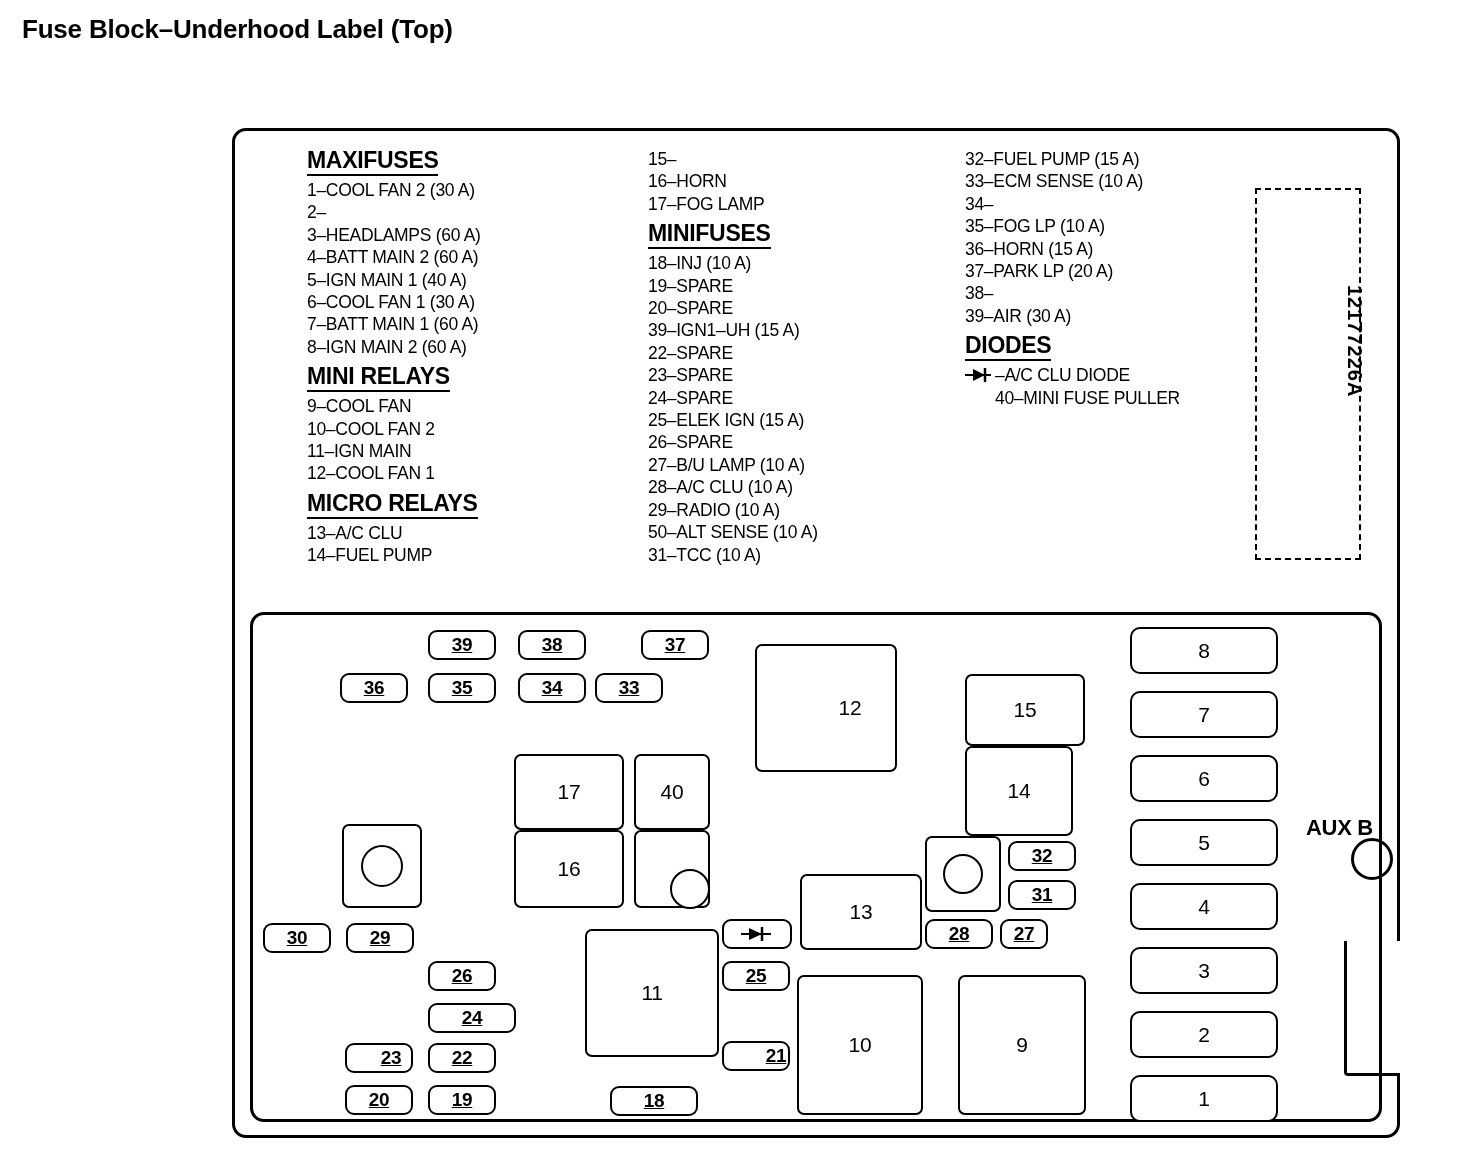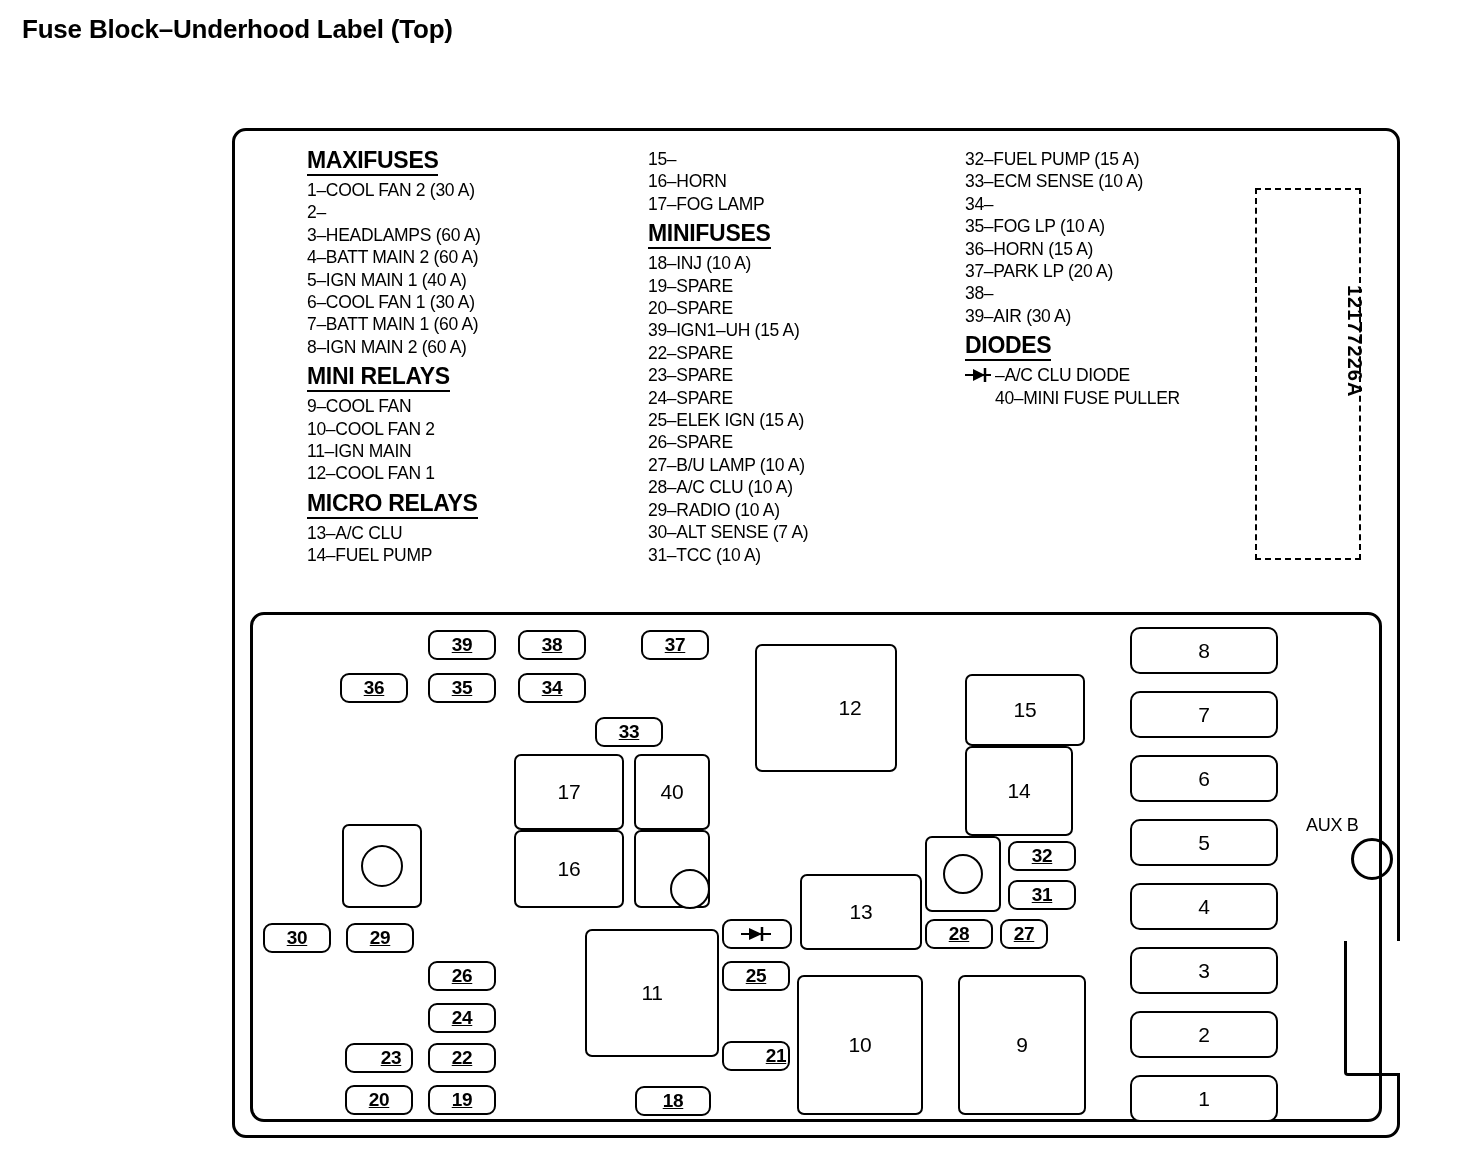--- a/index.html
+++ b/index.html
@@ -125,22 +125,22 @@
     border:2.5px solid #000;
     border-radius:9px;
     display:flex;
     align-items:center;
     justify-content:center;
     background:#fff;
   }
 
   .auxb-label {
     position:absolute;
-    font-size:18px;
-    font-weight:normal;
+    font-size:22px;
+    font-weight:bold;
     letter-spacing:-0.3px;
   }
   .auxb-ring {
     position:absolute;
     border:3px solid #000;
     border-radius:50%;
   }
 </style>
 </head>
 <body>
@@ -181,21 +181,21 @@
   <span class="legend-line">20–SPARE</span>
   <span class="legend-line">39–IGN1–UH (15 A)</span>
   <span class="legend-line">22–SPARE</span>
   <span class="legend-line">23–SPARE</span>
   <span class="legend-line">24–SPARE</span>
   <span class="legend-line">25–ELEK IGN (15 A)</span>
   <span class="legend-line">26–SPARE</span>
   <span class="legend-line">27–B/U LAMP (10 A)</span>
   <span class="legend-line">28–A/C CLU (10 A)</span>
   <span class="legend-line">29–RADIO (10 A)</span>
-  <span class="legend-line">30–ALT SENSE (7 A)</span>
+  <span class="legend-line">50–ALT SENSE (10 A)</span>
   <span class="legend-line">31–TCC (10 A)</span>
 </div>
 
 <div class="legend-col" id="col3">
   <span class="legend-line">32–FUEL PUMP (15 A)</span>
   <span class="legend-line">33–ECM SENSE (10 A)</span>
   <span class="legend-line">34–</span>
   <span class="legend-line">35–FOG LP (10 A)</span>
   <span class="legend-line">36–HORN (15 A)</span>
   <span class="legend-line">37–PARK LP (20 A)</span>
@@ -217,21 +217,21 @@
 
 <div id="panel"></div>
 
 <div class="pill u" style="left:428px; top:630px; width:68px;">39</div>
 <div class="pill u" style="left:518px; top:630px; width:68px;">38</div>
 <div class="pill u" style="left:641px; top:630px; width:68px;">37</div>
 
 <div class="pill u" style="left:340px; top:673px; width:68px;">36</div>
 <div class="pill u" style="left:428px; top:673px; width:68px;">35</div>
 <div class="pill u" style="left:518px; top:673px; width:68px;text-align:center;">34</div>
-<div class="pill u" style="left:595px; top:673px; width:68px;margin-top:44px;">33</div>
+<div class="pill u" style="left:595px; top:673px; width:68px;">33</div>
 
 <div class="bigsq" style="left:755px; top:644px; width:142px; height:128px;padding-left:48px;">12</div>
 
 <div class="bigsq" style="left:965px; top:674px; width:120px; height:72px;">15</div>
 <div class="bigsq" style="left:965px; top:746px; width:108px; height:90px;">14</div>
 
 <div class="bigsq" style="left:1130px; top:627px; width:148px; height:47px; border-radius:10px;">8</div>
 <div class="bigsq" style="left:1130px; top:691px; width:148px; height:47px; border-radius:10px;">7</div>
 <div class="bigsq" style="left:1130px; top:755px; width:148px; height:47px; border-radius:10px;">6</div>
 <div class="bigsq" style="left:1130px; top:819px; width:148px; height:47px; border-radius:10px;">5</div>
@@ -252,29 +252,29 @@
 </div>
 
 <div class="bigsq" style="left:342px; top:824px; width:80px; height:84px;">
   <span class="relay-circle" style="width:42px; height:42px; position:relative;"></span>
 </div>
 
 <div class="pill u" style="left:263px; top:923px; width:68px;">30</div>
 <div class="pill u" style="left:346px; top:923px; width:68px;">29</div>
 
 <div class="pill u" style="left:428px; top:961px; width:68px;">26</div>
-<div class="pill u" style="left:428px; top:1003px; width:68px;">24</div>
+<div class="pill u" style="left:428px; top:1003px; width:88px;">24</div>
 <div class="pill u" style="left:345px; top:1043px; width:68px;padding-left:24px;">23</div>
 <div class="pill u" style="left:428px; top:1043px; width:68px;">22</div>
 <div class="pill u" style="left:345px; top:1085px; width:68px;">20</div>
 <div class="pill u" style="left:428px; top:1085px; width:68px;">19</div>
 
 <div class="bigsq" style="left:585px; top:929px; width:134px; height:128px;">11</div>
 
-<div class="pill u" style="left:635px; top:1086px; width:76px;">18</div>
+<div class="pill u" style="left:610px; top:1086px; width:88px;">18</div>
 
 <div class="diode-pill" style="left:722px; top:919px; width:70px; height:30px;">
   <svg width="36" height="16" viewBox="0 0 36 16">
     <line x1="2" y1="8" x2="32" y2="8" stroke="#000" stroke-width="2"></line>
     <polygon points="10,2 23,8 10,14" fill="#000"></polygon>
     <line x1="23" y1="1" x2="23" y2="15" stroke="#000" stroke-width="2.5"></line>
   </svg>
 </div>
 <div class="pill u" style="left:722px; top:961px; width:68px;">25</div>
 <div class="pill u" style="left:722px; top:1041px; width:68px;padding-left:40px;">21</div>

